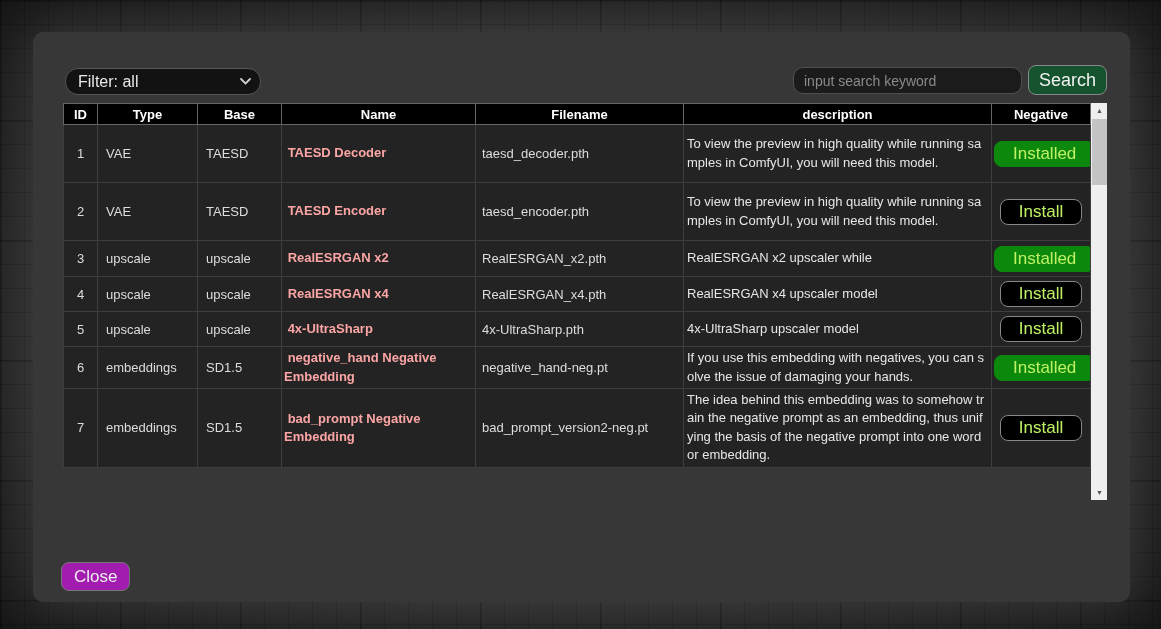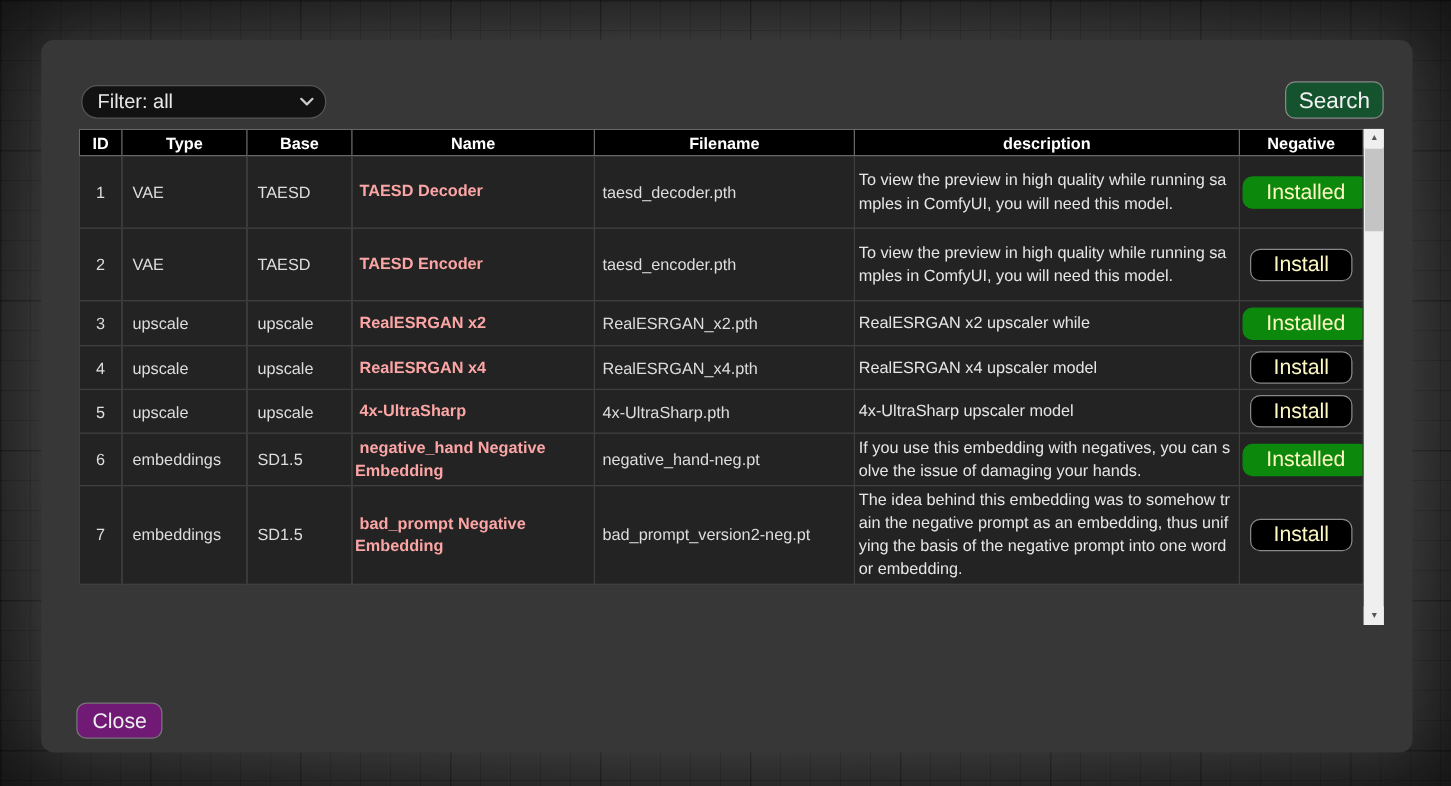--- a/index.html
+++ b/index.html
@@ -121,21 +121,21 @@
     color: #e6e6e6;
     line-height: 1.42;
     word-break: break-all;
     padding: 2px 3px;
   }
   td.c-dl { text-align: center; }
 
   .btn-install, .btn-installed {
     font-family: "Liberation Sans", sans-serif;
     font-size: 17px;
-    color: #fef9c3;
+    color: #bef264;
     border-radius: 8px;
     padding: 2px 18px;
     cursor: pointer;
   }
   .btn-install   { background: #000;    border: 1px solid #888; }
   .btn-installed { background: #0c880c; border: 1px solid #0c880c; }
 
   tr.partial-row td { vertical-align: top; padding-top: 3px; }
 
   
@@ -160,21 +160,21 @@
   .sb-thumb {
     position: absolute; left: 1px; top: 16px;
     width: 15px; height: 66px;
     background: #c4c4c4;
     cursor: pointer;
   }
 
   .close-btn {
     position: absolute; left: 28px; top: 530px;
     height: 29px; min-width: 64px;
-    background: #701a75;
+    background: #a21caf;
     border: 1px solid #777;
     border-radius: 8px;
     color: #eee;
     font-family: "Liberation Sans", sans-serif;
     font-size: 17px;
     padding: 0 12px;
     cursor: pointer;
   }
 </style>
 </head>
@@ -184,20 +184,21 @@
 
   <div class="select-wrap">
     <select class="filter-select">
       <option>Filter: all</option>
     </select>
     <svg class="select-chevron" width="11" height="7" viewBox="0 0 11 7">
       <polyline points="1,1 5.5,5.5 10,1" fill="none" stroke="#cccccc" stroke-width="1.8" stroke-linecap="round" stroke-linejoin="round"></polyline>
     </svg>
   </div>
 
+  <input class="search-input" type="text" placeholder="input search keyword" style="">
   <button class="search-btn">Search</button>
 
   <div class="table-wrap">
     <table>
       <thead>
           <tr id="header-row">
             <th style="width: 34px; margin-left: 36px;">ID</th>
             <th style="width: 100px;">Type</th>
             <th style="width: 84px;">Base</th>
             <th style="width: 194px;">Name</th>

